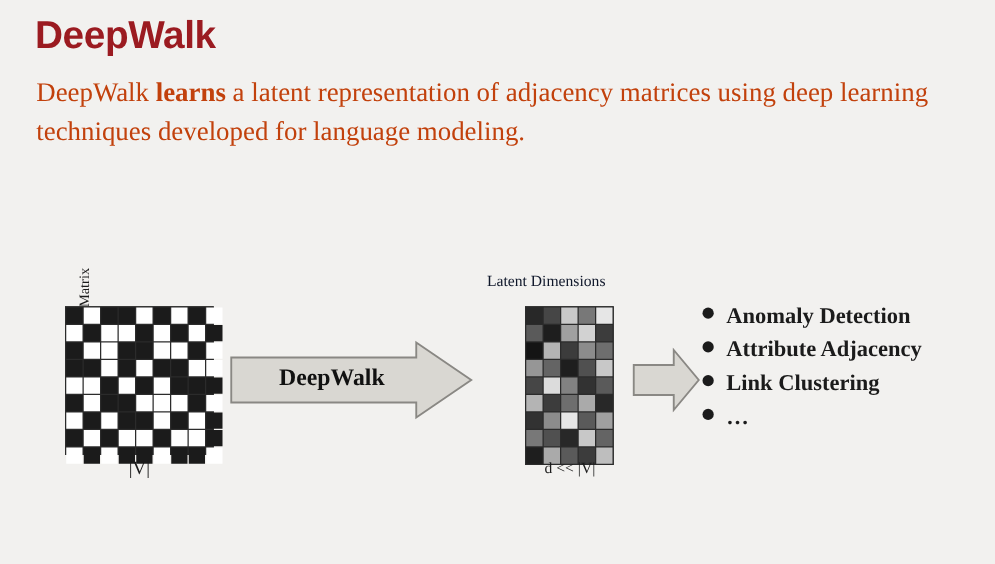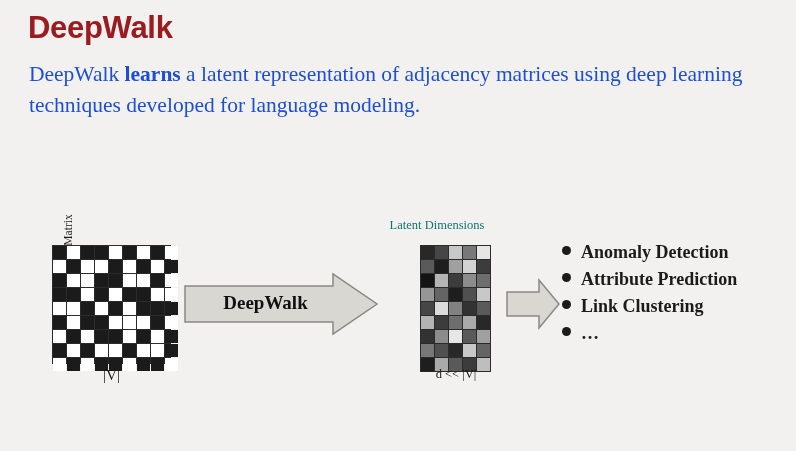--- a/index.html
+++ b/index.html
@@ -31,21 +31,21 @@
     color: #9b1b21;
     letter-spacing: -0.3px;
   }
   .subtitle {
     position: absolute;
     left: 29px;
     top: 59px;
     width: 740px;
     font-family: "Liberation Serif", serif;
     font-size: 21.5px;
-    color: #1d4ed8;
+    color: #c2410c;
     line-height: 31px;
   }
   .subtitle b {
     font-weight: bold;
   }
 
   
   .diagram {
     position: absolute;
     left: 0;
@@ -117,21 +117,21 @@
   }
 
   
   .latent-label {
     position: absolute;
     left: 352px;
     top: 8px;
     width: 170px;
     text-align: center;
     font-size: 12.5px;
-    color: #0f766e;
+    color: #0f172a;
   }
   .latent-matrix {
     position: absolute;
     left: 420px;
     top: 35px;
     display: grid;
     grid-template-columns: repeat(5, 13px);
     grid-template-rows: repeat(9, 13px);
     border: 1px solid #2b2b2b;
     background: #2b2b2b;
@@ -365,21 +365,21 @@
       </svg>
     </div>
 
     <div class="bullets" id="bullets">
         <div class="bullet-row">
           <span class="bullet-dot"></span>
           <span class="bullet-text">Anomaly Detection</span>
         </div>
         <div class="bullet-row">
           <span class="bullet-dot"></span>
-          <span class="bullet-text">Attribute Prediction</span>
+          <span class="bullet-text">Attribute Adjacency</span>
         </div>
         <div class="bullet-row">
           <span class="bullet-dot"></span>
           <span class="bullet-text">Link Clustering</span>
         </div>
         <div class="bullet-row">
           <span class="bullet-dot"></span>
           <span class="bullet-text">…</span>
         </div>
       </div>

